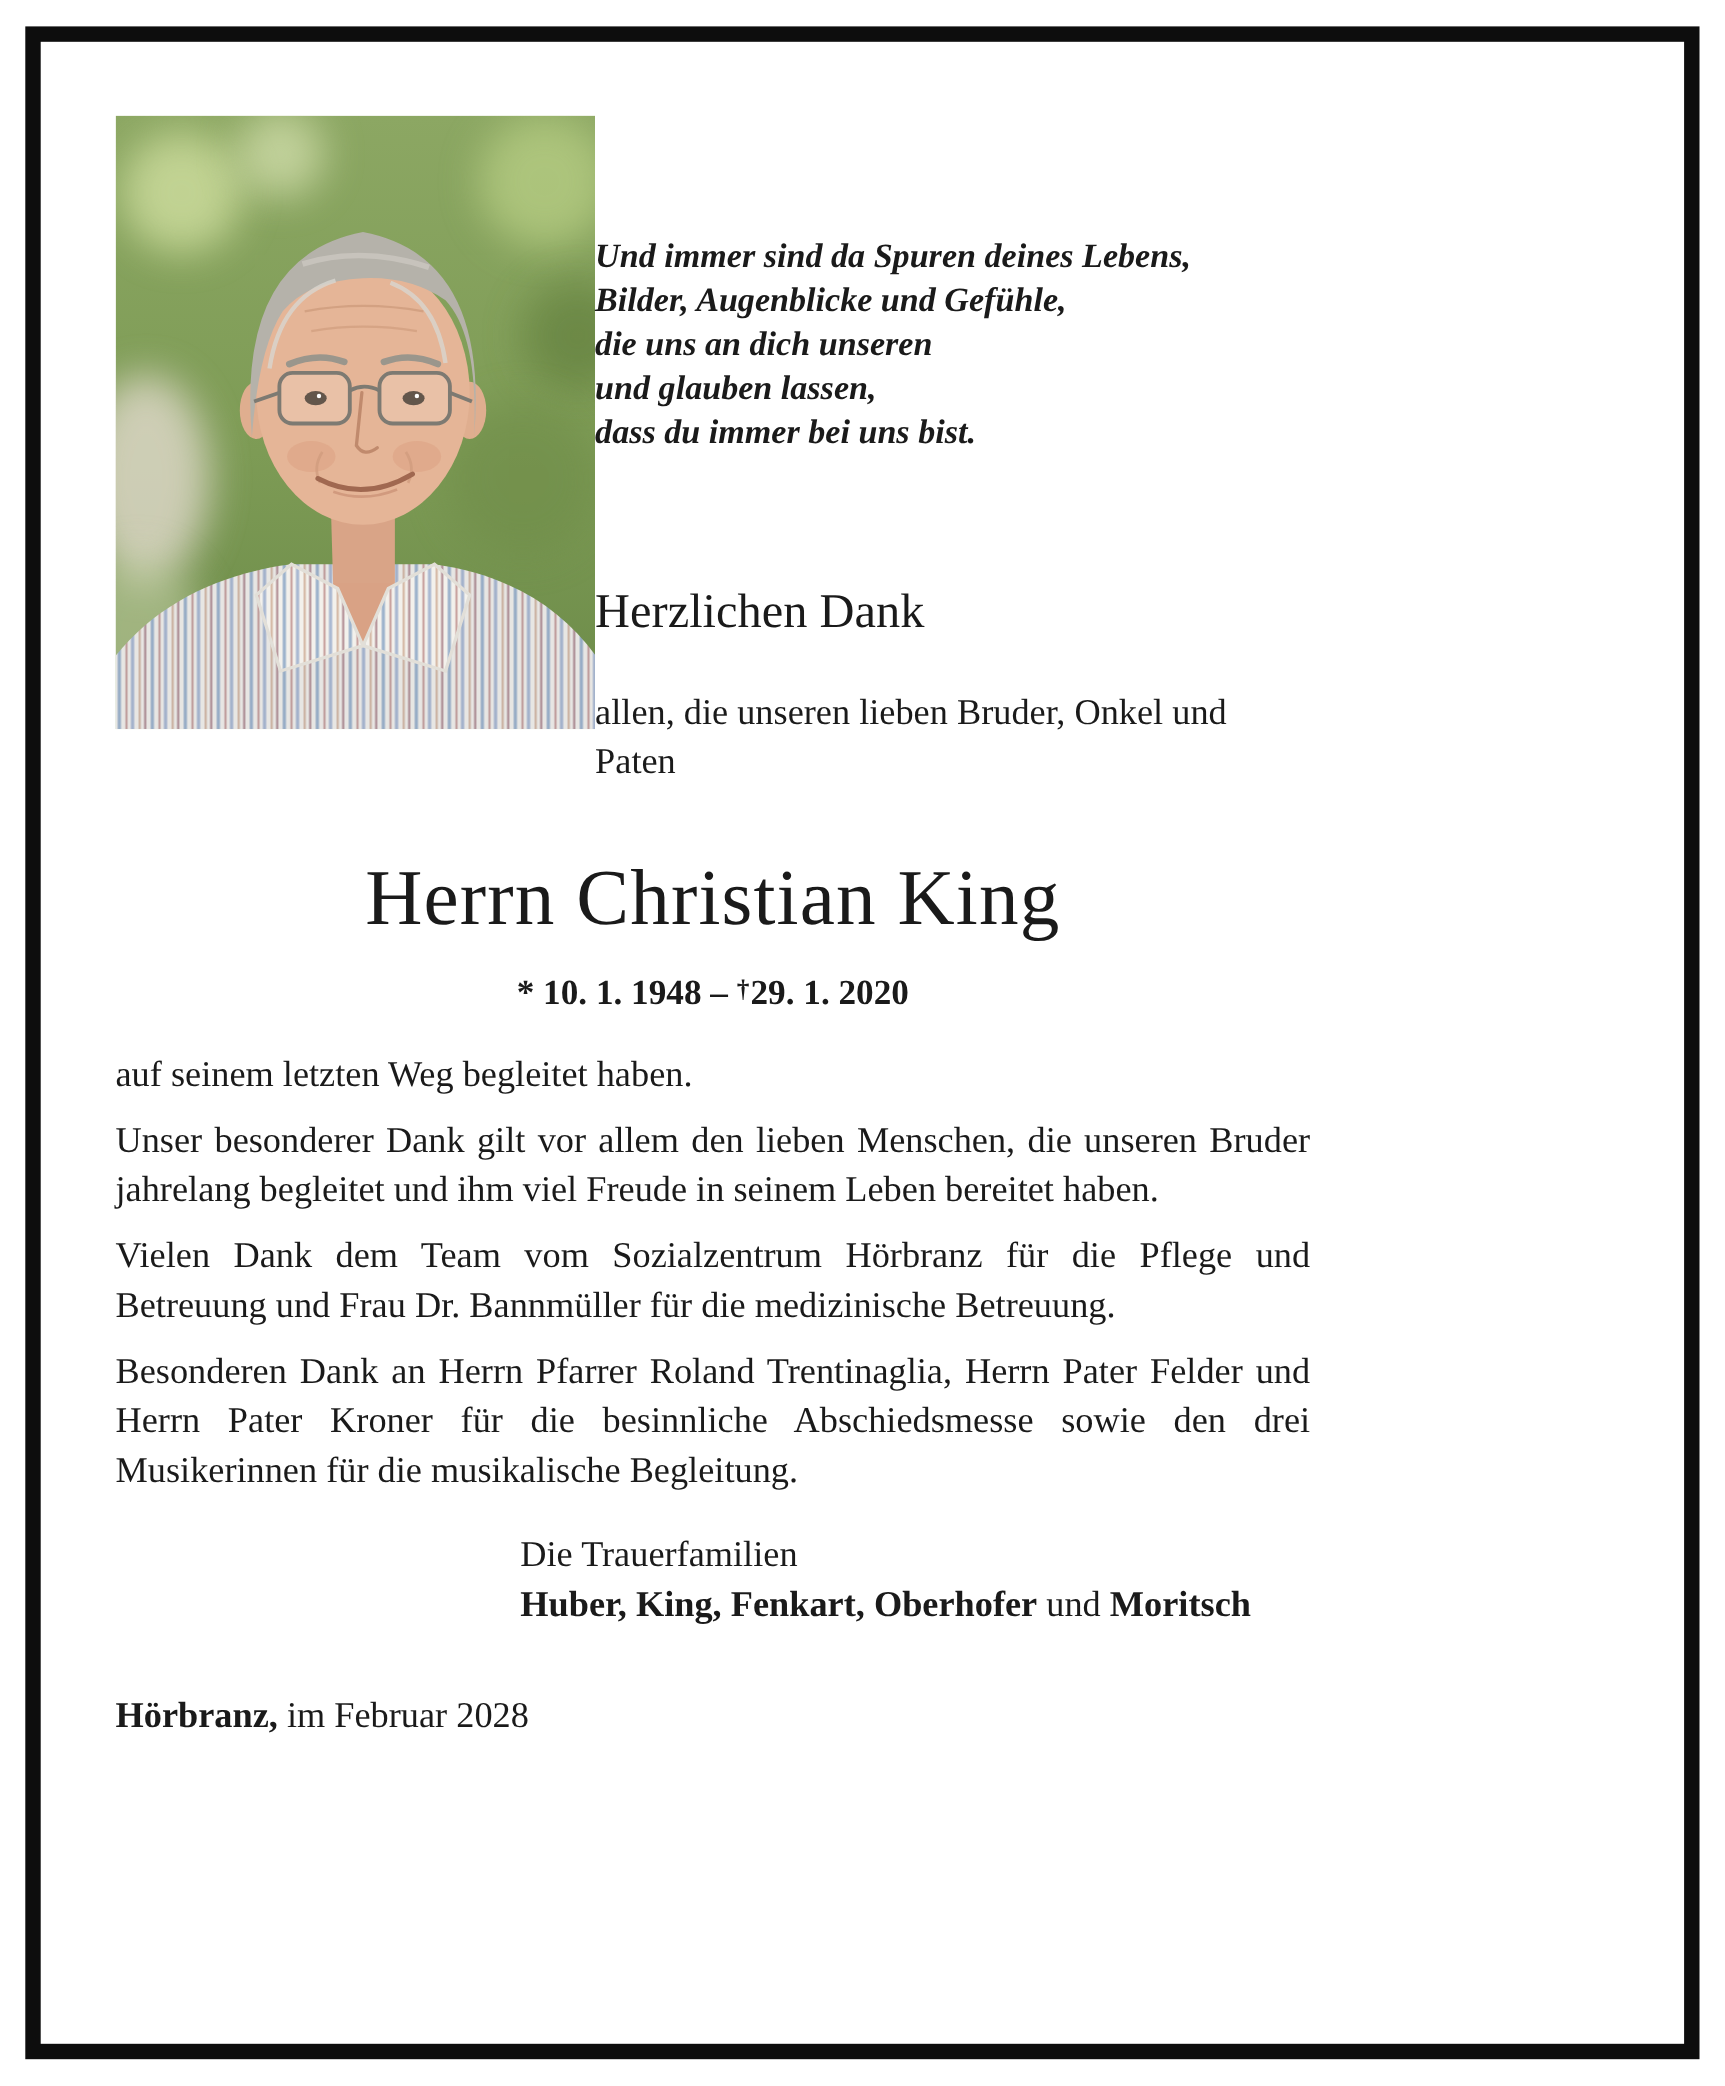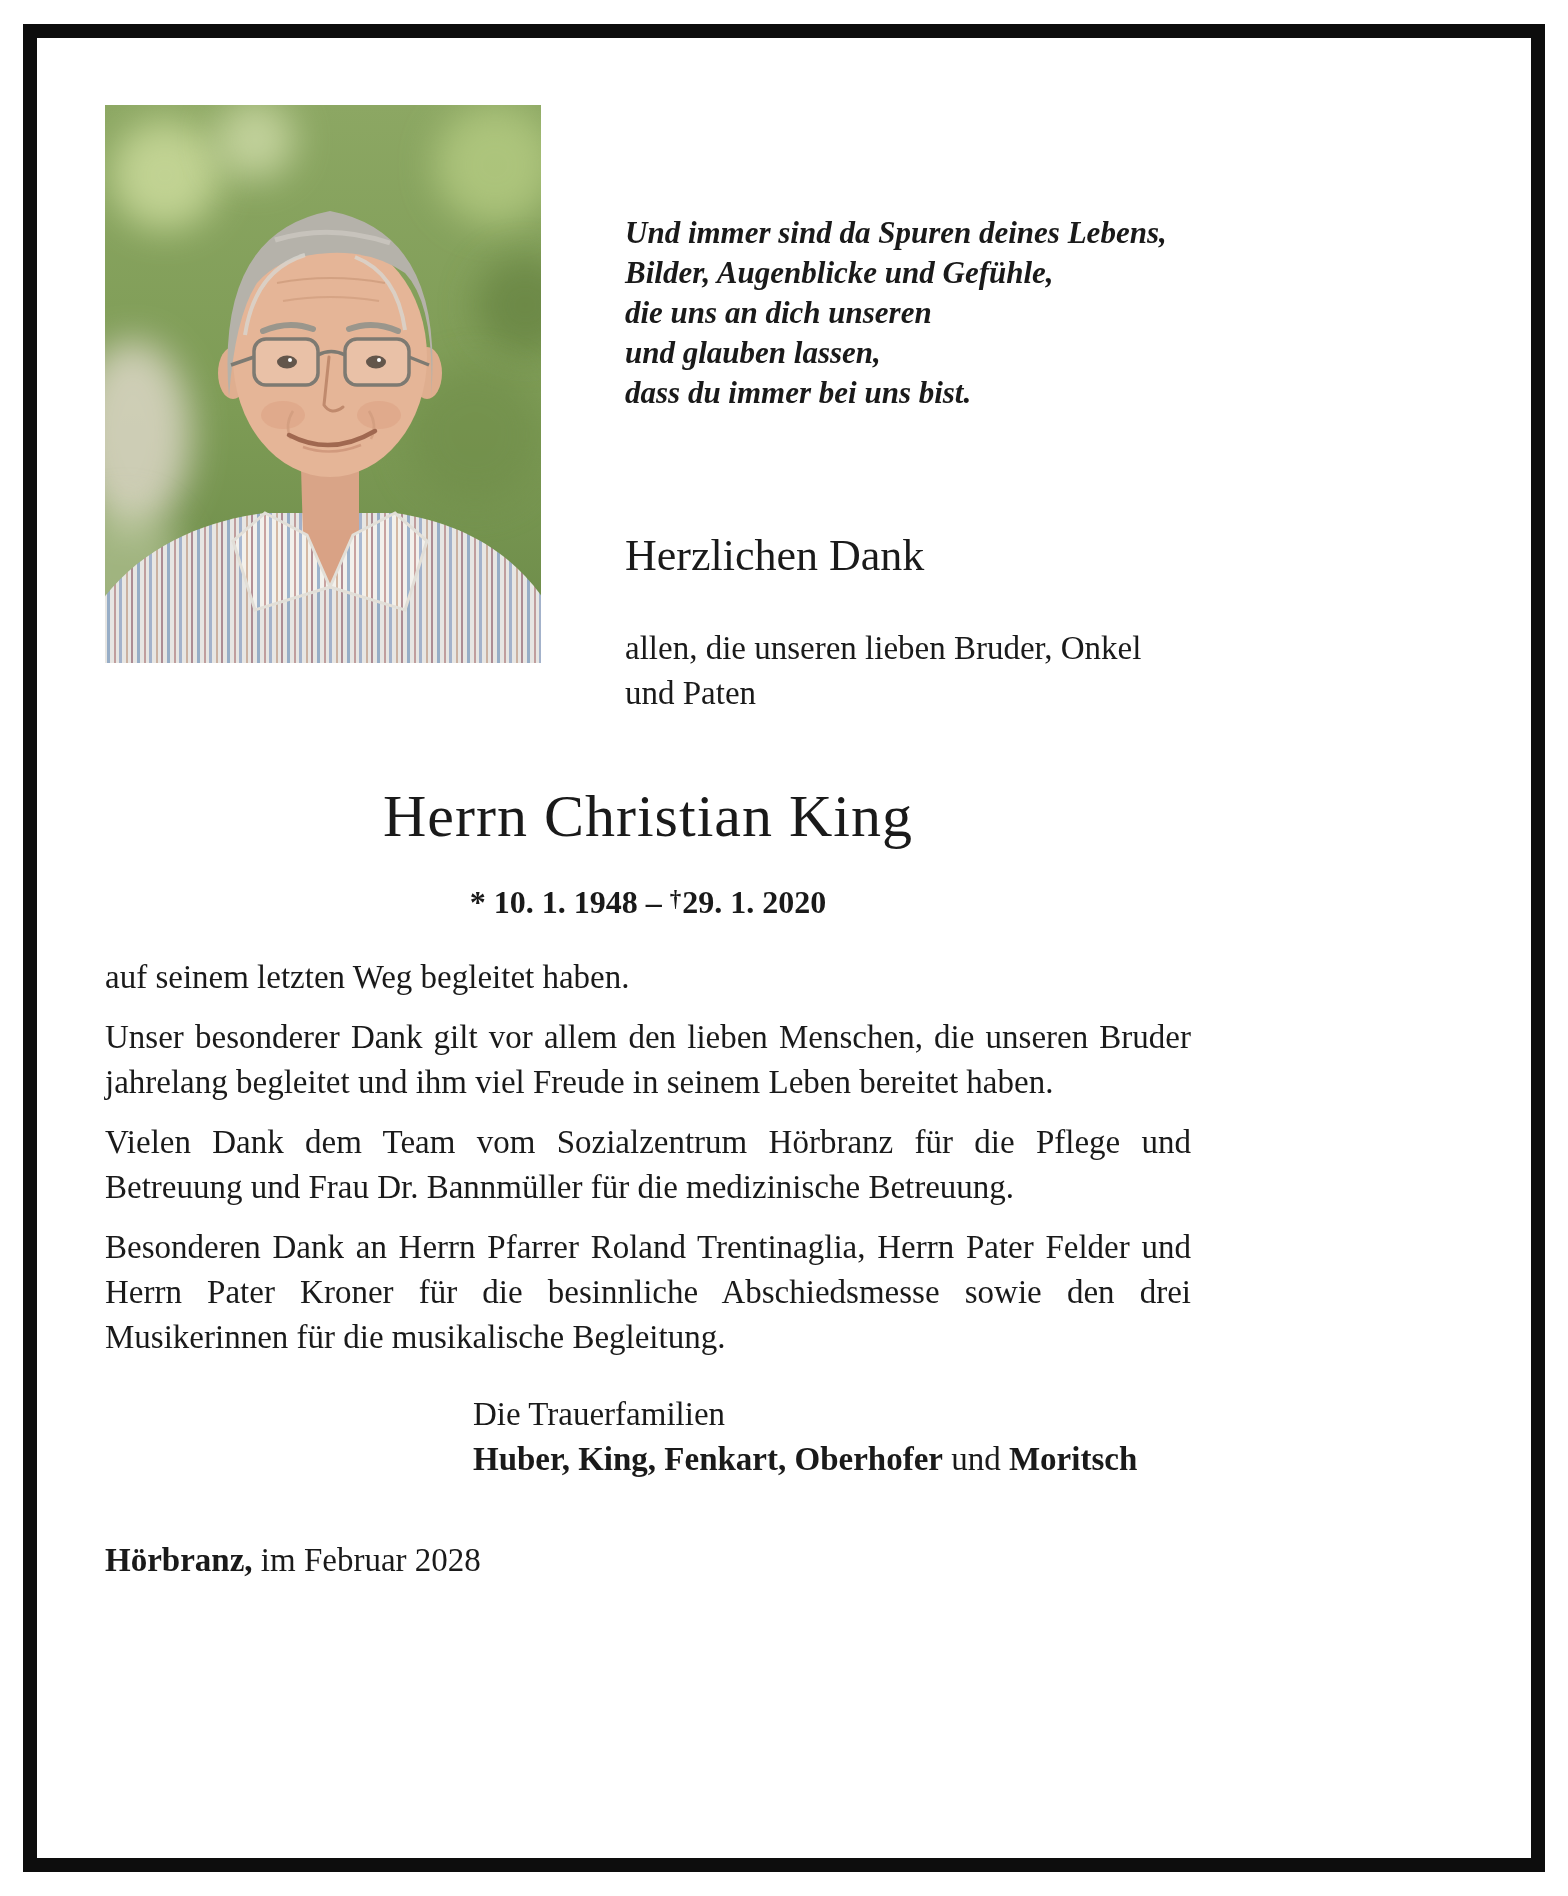--- a/index.html
+++ b/index.html
@@ -22,21 +22,20 @@
     background: #ffffff;
     box-sizing: border-box;
   }
   .content {
     position: relative;
     margin: 67px 0 0 68px;
     width: 1086px;
   }
   .top-row {
     display: flex;
-    gap: 84px;
   }
   .photo {
     width: 436px;
     height: 558px;
     flex: 0 0 436px;
     overflow: hidden;
   }
   .right-col {
     width: 575px;
   }
@@ -54,21 +53,21 @@
     line-height: 50px;
   }
   .salutation {
     margin-top: 45px;
     font-size: 33px;
     line-height: 45px;
   }
   .name {
     margin-top: 50px;
     text-align: center;
-    font-size: 60px;
+    font-size: 72px;
     line-height: 100px;
     letter-spacing: 1px;
   }
   .dates {
     margin-top: 16px;
     text-align: center;
     font-weight: bold;
     font-size: 32px;
     line-height: 40px;
   }

